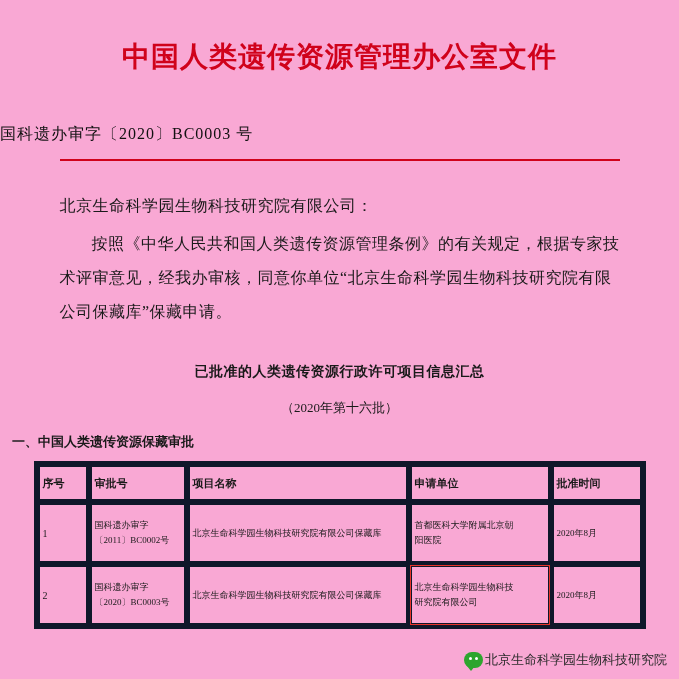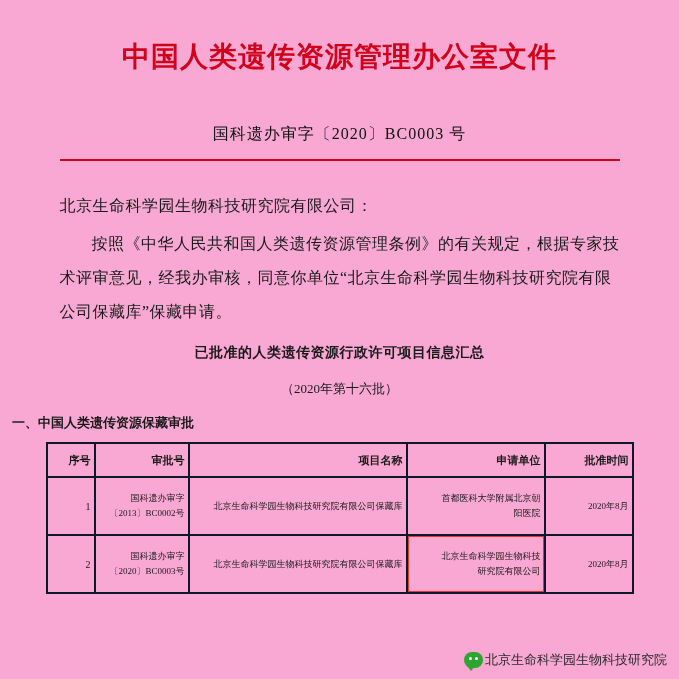--- a/index.html
+++ b/index.html
@@ -25,21 +25,21 @@
   .doc-title {
     text-align: center;
     color: #d0021b;
     font-weight: bold;
     font-size: 28px;
     letter-spacing: 1px;
     padding-top: 38px;
     font-family: "Liberation Serif", "DejaVu Serif", serif;
   }
   .doc-number {
-    text-align: center;
+    text-align: left;
     font-size: 16px;
     margin-top: 48px;
     letter-spacing: 1px;
     color: #111;
   }
   .red-rule {
     width: 560px;
     height: 2px;
     background: #d0021b;
     margin: 14px auto 0 auto;
@@ -62,43 +62,43 @@
     font-size: 16px;
   }
   .para {
     text-indent: 2em;
     margin-top: 4px;
   }
   .section-heading {
     text-align: center;
     font-size: 14px;
     font-weight: bold;
-    margin-top: 15px;
+    margin-top: 34px;
     letter-spacing: 0.5px;
   }
   .batch-line {
     text-align: center;
     font-size: 13px;
     margin-top: 18px;
   }
   .list-heading {
     font-size: 13px;
     margin: 16px 12px 0 12px;
     font-weight: bold;
   }
   table.approval {
     border-collapse: collapse;
     width: 582px;
     margin: 10px auto 0 auto;
     font-size: 10px;
     table-layout: fixed;
   }
   table.approval th, table.approval td {
-    border: 2px solid #0f172a;
-    text-align: right;
+    border: 6px solid #0f172a;
+    text-align: left;
     vertical-align: middle;
     padding: 4px 3px;
     line-height: 15px;
   }
   table.approval th {
     font-weight: bold;
     font-size: 11px;
     height: 24px;
   }
   table.approval td {
@@ -182,21 +182,21 @@
         <th class="col-name">项目名称</th>
         <th class="col-unit">申请单位</th>
         <th class="col-date">批准时间</th>
       </tr>
     </thead>
     <tbody>
       <tr>
         <td>1</td>
         <td class="cell-small">
           <div>国科遗办审字</div>
-          <div>〔2013〕BC0002号</div>
+          <div>〔2011〕BC0002号</div>
         </td>
         <td class="cell-small">北京生命科学园生物科技研究院有限公司保藏库</td>
         <td class="cell-small">
           <div>首都医科大学附属北京朝</div>
           <div>阳医院</div>
         </td>
         <td class="cell-small">2020年8月</td>
       </tr>
       <tr>
         <td>2</td>

